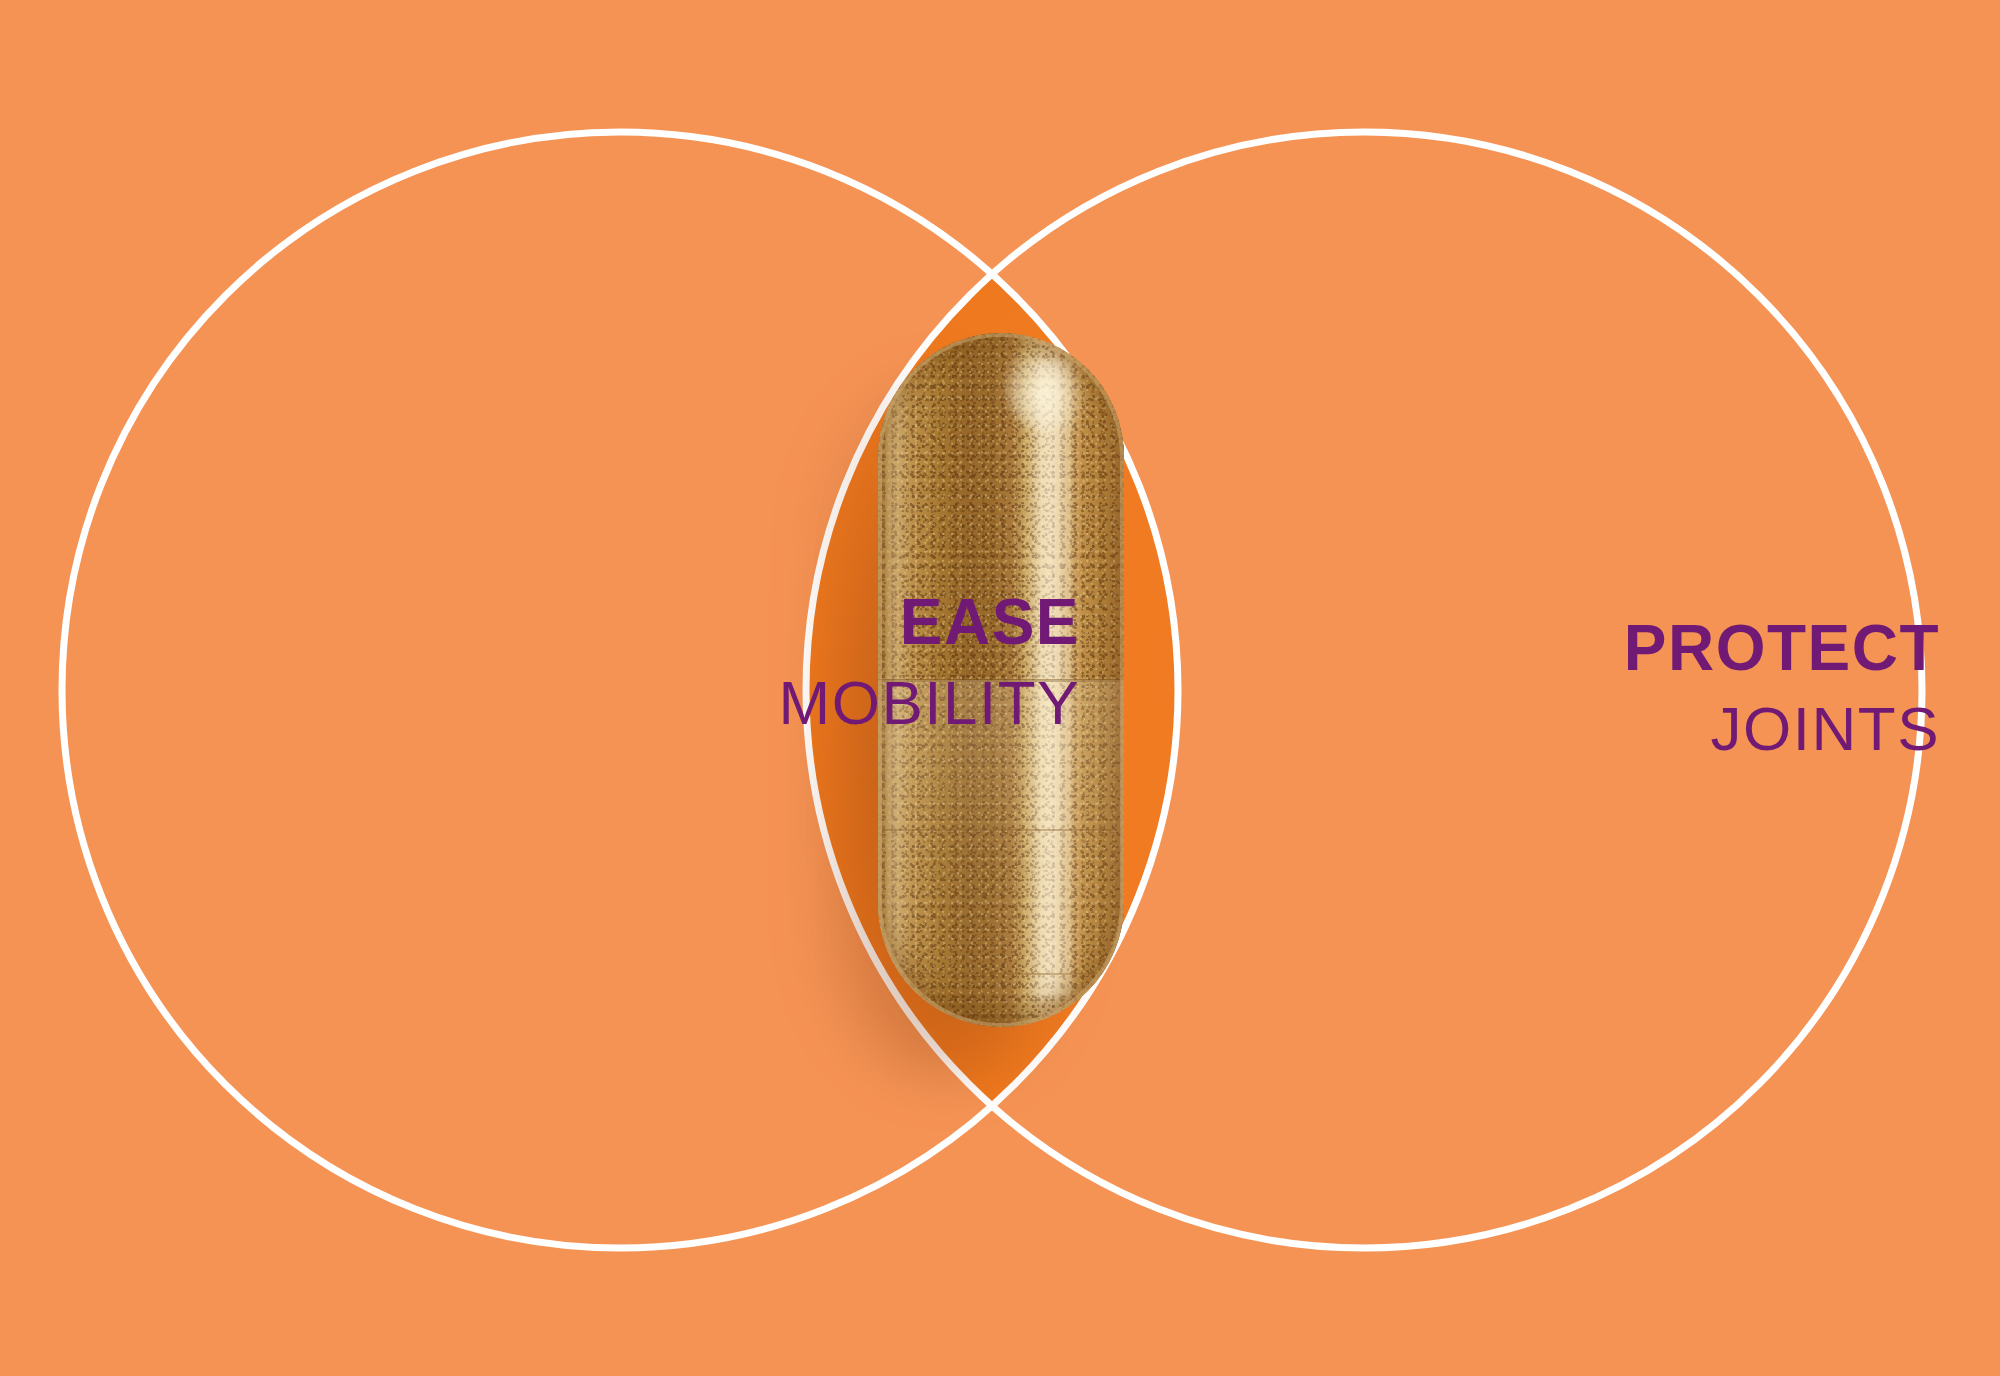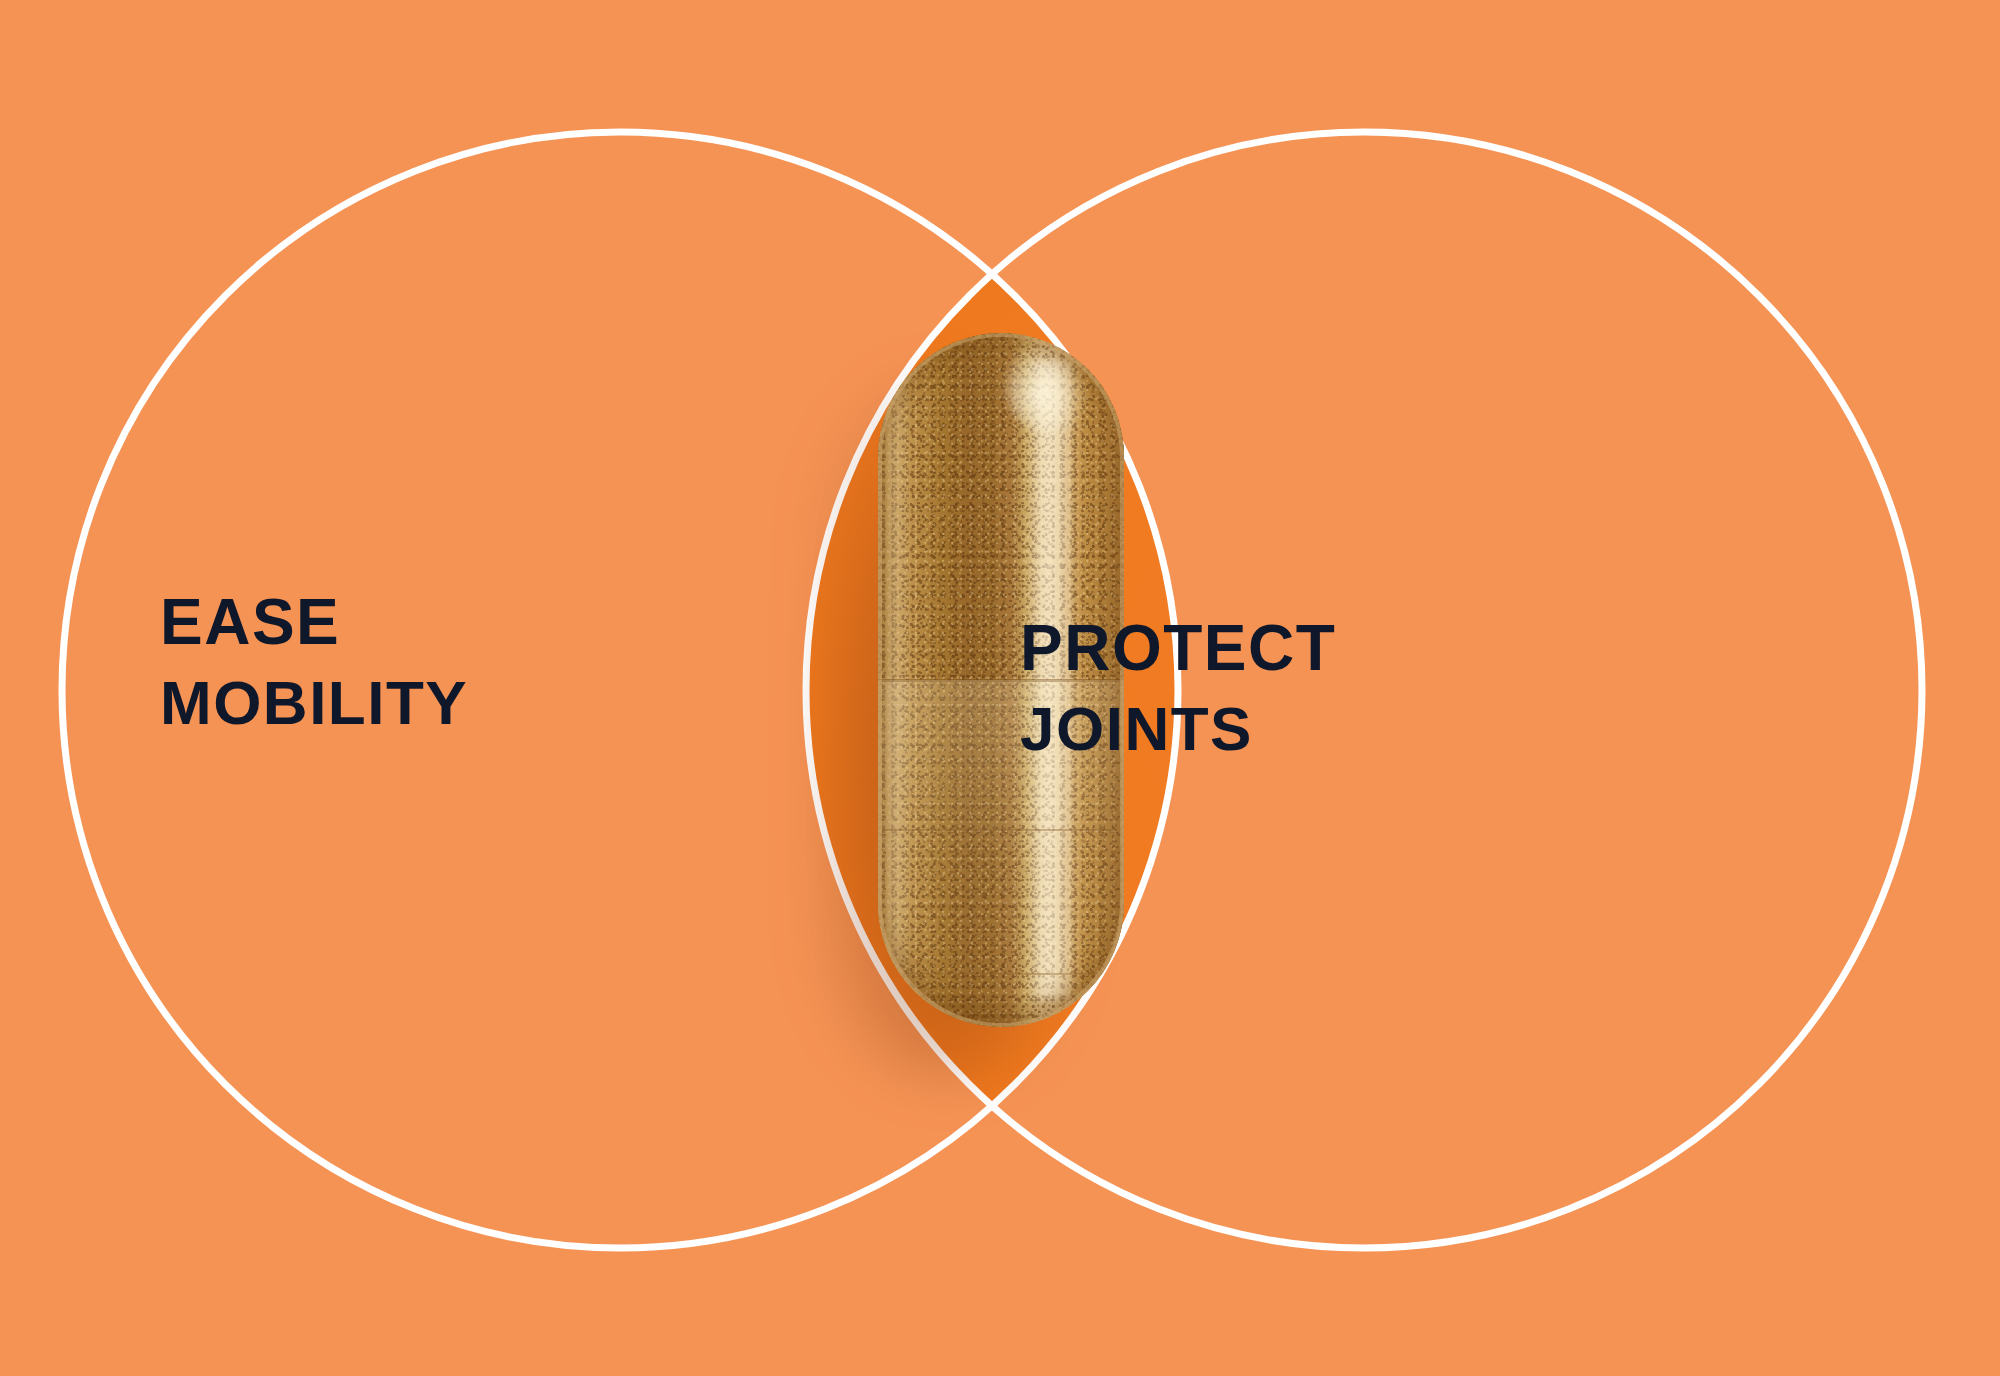--- a/index.html
+++ b/index.html
@@ -18,34 +18,34 @@
   .venn-svg {
     position: absolute;
     left: 0;
     top: 0;
     width: 2000px;
     height: 1376px;
   }
   
   .label-group {
     position: absolute;
-    text-align: left;
-    color: #0f172a;
+    text-align: right;
+    color: #701a75;
     line-height: 1.0;
     user-select: none;
   }
   .label-group .line-bold {
     font-weight: 700;
     font-size: 64px;
     letter-spacing: 1.5px;
     display: block;
     white-space: nowrap;
   }
   .label-group .line-light {
-    font-weight: 700;
+    font-weight: 400;
     font-size: 62px;
     letter-spacing: 1.5px;
     display: block;
     white-space: nowrap;
     margin-top: 18px;
   }
   #label-left  { left: 160px;  top: 590px; width: 920px; }
   #label-right { left: 1020px; top: 616px; width: 920px; }
 
   

